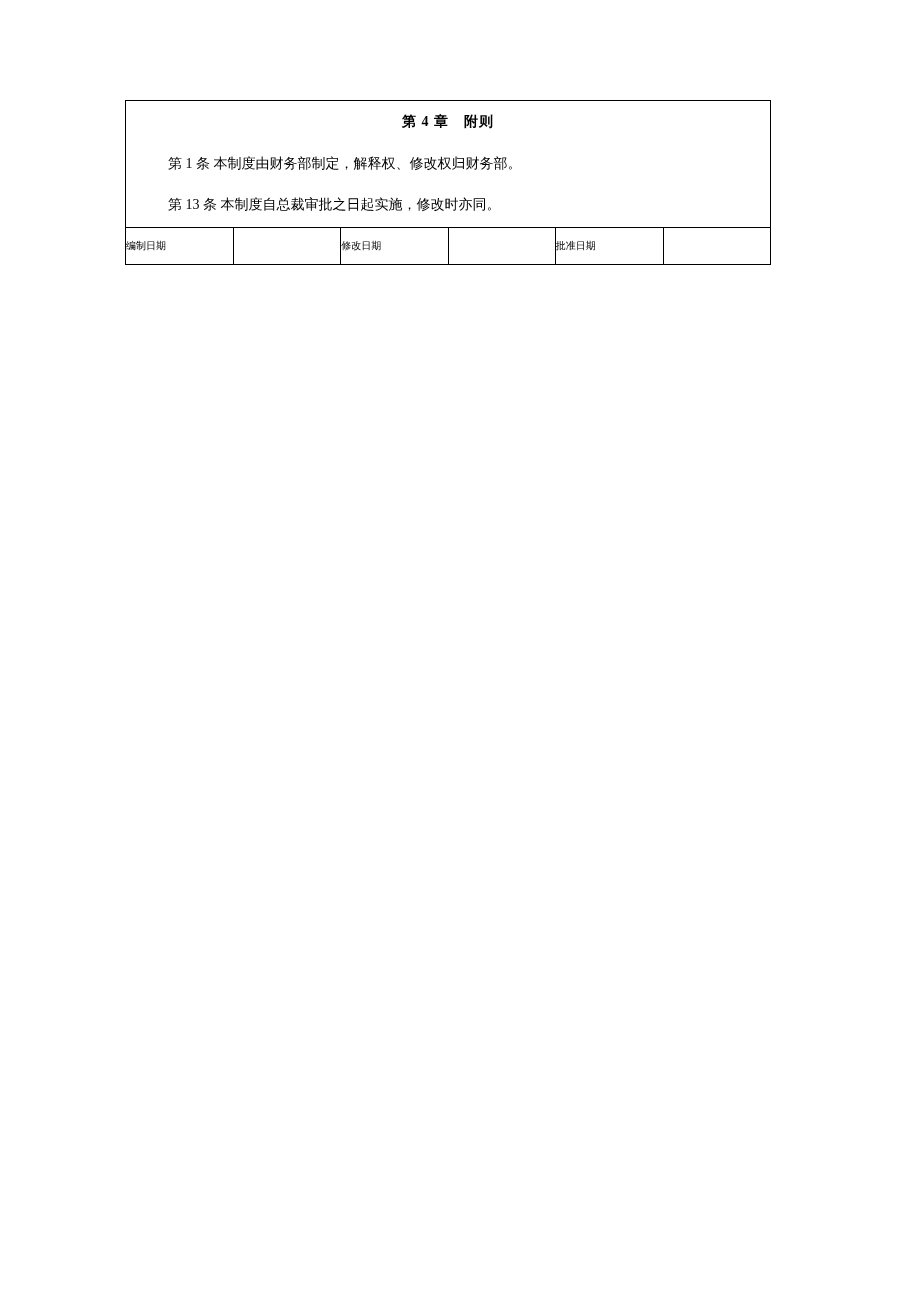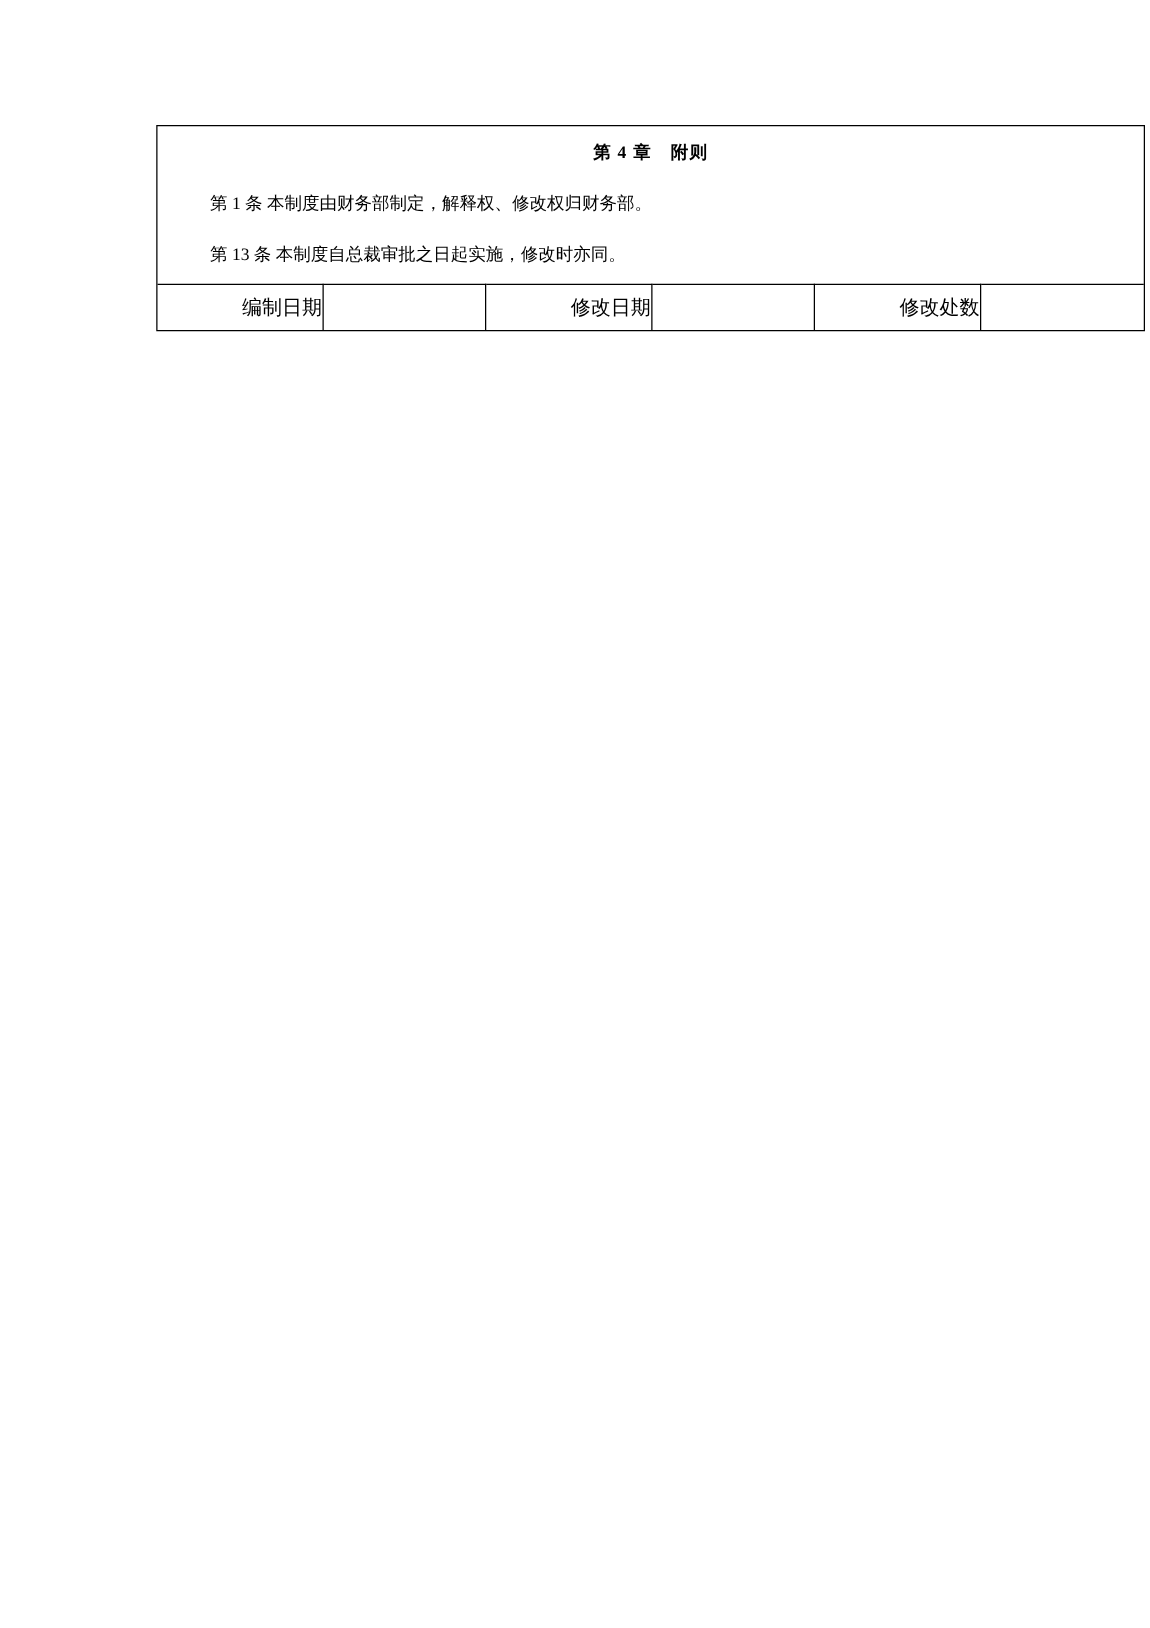--- a/index.html
+++ b/index.html
@@ -11,21 +11,21 @@
       width: 920px;
       height: 1302px;
       background: #ffffff;
       font-family: "SimSun", "宋体", serif;
       font-size: 14px;
       color: #000;
       padding: 100px 125px 0 125px;
     }
     .outer-container {
       border: 1px solid #000;
-      width: 791px;
+      width: 646px;
     }
     .chapter-title {
       text-align: center;
       padding: 12px 0;
       font-weight: bold;
       font-size: 14px;
     }
     .chapter-title .title-text {
       letter-spacing: 1px;
     }
@@ -38,23 +38,23 @@
       padding-bottom: 10px;
     }
     table.footer-table {
       width: 100%;
       border-collapse: collapse;
       border-top: 1px solid #000;
     }
     table.footer-table td {
       border: 1px solid #000;
       height: 36px;
-      text-align: right;
+      text-align: left;
       vertical-align: middle;
-      font-size: 16px;
+      font-size: 10px;
     }
     table.footer-table tr td:first-child {
       border-left: none;
     }
     table.footer-table tr td:last-child {
       border-right: none;
     }
     table.footer-table tr:last-child td {
       border-bottom: none;
     }
@@ -74,18 +74,18 @@
   </div>
   <div class="article-line">第 1 条 本制度由财务部制定，解释权、修改权归财务部。</div>
   <div class="article-line">第 13 条 本制度自总裁审批之日起实施，修改时亦同。</div>
   <table class="footer-table">
     <tbody>
         <tr>
       <td class="col-label">编制日期</td>
       <td class="col-value"></td>
       <td class="col-label">修改日期</td>
       <td class="col-value"></td>
-      <td class="col-label">修改处数</td>
+      <td class="col-label">批准日期</td>
       <td class="col-value"></td>
     </tr>
   </tbody>
     </table>
 </div>
 
 </body></html>

